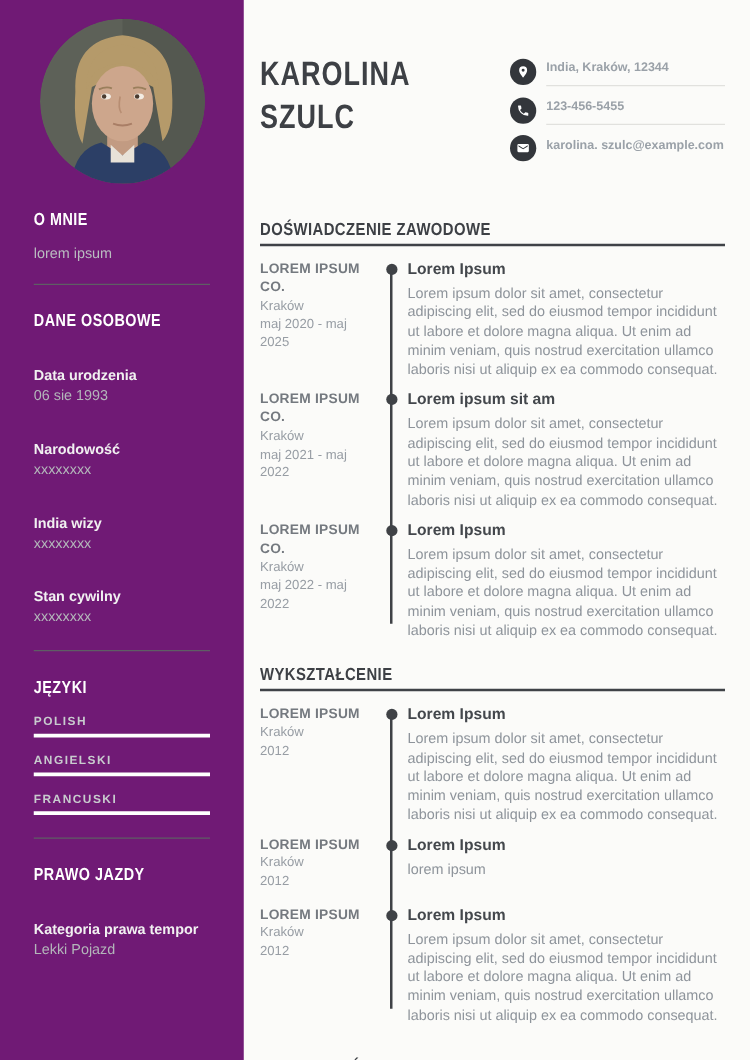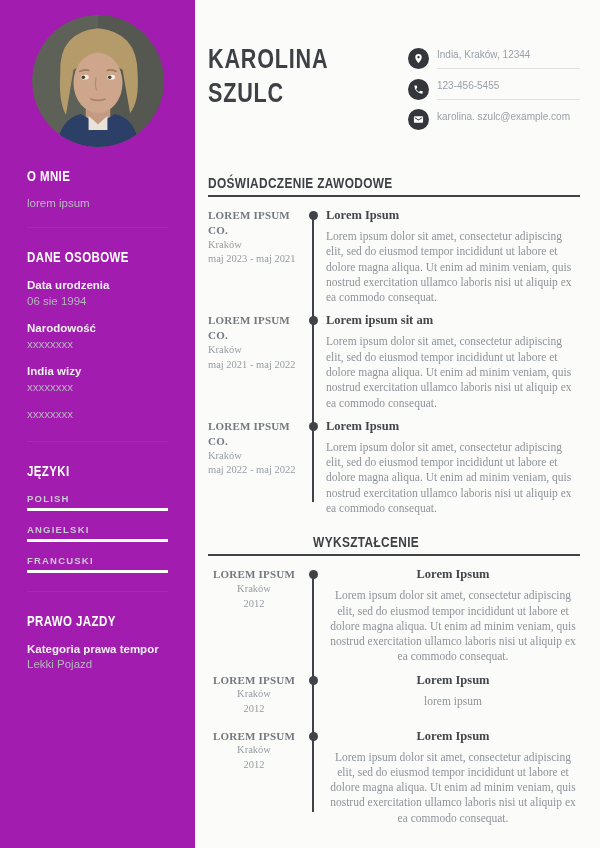--- a/index.html
+++ b/index.html
@@ -5,75 +5,75 @@
   * { margin:0; padding:0; box-sizing:border-box; }
   html,body { background:#e9e9e7; }
   body { font-family:"Liberation Sans", sans-serif; }
   .page {
     width:600px; height:848px; margin:0 auto; display:flex;
     background:#fbfbf9; overflow:hidden;
   }
 
   
   .sidebar {
-    width:195px; flex-shrink:0; background:#a21caf; color:#fff;
+    width:195px; flex-shrink:0; background:#701a75; color:#fff;
     padding:15px 27px 0 27px;
   }
   .avatar-wrap { width:132px; height:132px; border-radius:50%; overflow:hidden; margin:0 auto; }
   .sb-heading {
     font-weight:bold; font-size:14px; color:#ffffff; letter-spacing:.5px;
     transform:scaleX(.82); transform-origin:left; white-space:nowrap; display:inline-block;
   }
   .sb-sec { margin-top:20px; }
   .sb-text { font-size:11.5px; color:#b9bcc0; margin-top:12px; }
   .sb-divider { border-top:1px solid #5e5e64; margin-top:18px; }
-  .sb-field { margin-top:12px; }
+  .sb-field { margin-top:28px; }
   .sb-field-label { font-size:11.5px; font-weight:bold; color:#f1f1f1; line-height:1.35; }
   .sb-field-value { font-size:11.5px; color:#b3b6ba; line-height:1.35; }
   .lang-item { margin-top:13px; }
   .lang-name { font-size:9.5px; letter-spacing:1.2px; color:#c8cbce;font-weight:bold; }
   .lang-bar { height:3px; background:#ffffff; margin-top:4px; }
 
   
   .main { flex:1; padding:0 20px 0 13px; }
 
   .header { display:flex; justify-content:space-between; margin-top:42px; }
   .name-block { line-height:1.27; }
   .name-line {
     font-weight:bold; font-size:27px; color:#3d4045; letter-spacing:1px;
     transform:scaleX(.8); transform-origin:left; white-space:nowrap;
   }
   .contacts { width:172px; margin-top:3px; }
-  .contact-row { display:flex; align-items:flex-end; gap:8px; margin-bottom:7px; }
+  .contact-row { display:flex; align-items:center; gap:8px; margin-bottom:7px;font-weight:bold; }
   .contact-icon {
     width:21px; height:21px; border-radius:50%; background:#33363b; flex-shrink:0;
     display:flex; align-items:center; justify-content:center;
   }
   .contact-icon svg { width:11px; height:11px; }
   .contact-text {
     flex:1; font-size:10px; color:#9aa1a8; padding:4px 0 8px 0;
     border-bottom:1px solid #e1e1de; white-space:nowrap; overflow:hidden;
   }
   .contact-row:last-child .contact-text { border-bottom:none; }
 
   .section-exp { margin-top:38px; }
-  .section-edu { margin-top:18px;text-align:center; }
+  .section-edu { margin-top:18px; }
   .section-skl { margin-top:24px; }
   .sec-title {
     font-weight:bold; font-size:14px; color:#3d4045; letter-spacing:.4px;
     transform:scaleX(.85); transform-origin:left; white-space:nowrap; display:block;
   }
   .sec-rule { border-bottom:2px solid #3f4247; margin-top:4px; }
 
   .entries { position:relative; padding-top:11px; }
   .entries::before {
     content:""; position:absolute; left:104px; top:16px; bottom:14px;
     width:2px; background:#3f4246;
   }
-  .entry { display:grid; grid-template-columns:92px 26px 1fr; margin-bottom:8px; min-height:74px;font-family:Liberation Serif, serif; }
+  .entry { display:grid; grid-template-columns:92px 26px 1fr; margin-bottom:8px; min-height:74px; }
   .e-company { font-size:11px; font-weight:bold; color:#74797f; letter-spacing:.2px; line-height:1.35; }
   .e-sub { font-size:10.5px; color:#979da4; line-height:1.4; }
   .e-dot { width:9px; height:9px; border-radius:50%; background:#3f4246; margin:3px auto 0 auto; position:relative; z-index:1; }
   .e-role { font-size:12.5px; font-weight:bold; color:#43474c; }
   .e-desc { font-size:11.5px; color:#8e949b; line-height:1.33; margin-top:6px; }
 </style>
 </head>
 <body>
 
 <div class="page">
@@ -112,31 +112,32 @@
       <span class="sb-heading">O MNIE</span>
       <div class="sb-text">lorem ipsum</div>
     </div>
 
     <div class="sb-divider"></div>
 
     <div class="sb-sec">
       <span class="sb-heading">DANE OSOBOWE</span>
       <div class="sb-field">
         <div class="sb-field-label">Data urodzenia</div>
-        <div class="sb-field-value">06 sie 1994</div>
+        <div class="sb-field-value">06 sie 1993</div>
       </div>
       <div class="sb-field">
         <div class="sb-field-label">Narodowość</div>
         <div class="sb-field-value">xxxxxxxx</div>
       </div>
       <div class="sb-field">
         <div class="sb-field-label">India wizy</div>
         <div class="sb-field-value">xxxxxxxx</div>
       </div>
       <div class="sb-field">
+        <div class="sb-field-label">Stan cywilny</div>
         <div class="sb-field-value">xxxxxxxx</div>
       </div>
     </div>
 
     <div class="sb-divider"></div>
 
     <div class="sb-sec">
       <span class="sb-heading">JĘZYKI</span>
       <div class="lang-item">
         <div class="lang-name">POLISH</div>
@@ -201,21 +202,21 @@
 
     <section class="section-exp">
       <span class="sec-title">DOŚWIADCZENIE ZAWODOWE</span>
       <div class="sec-rule"></div>
       <div class="entries">
 
         <div class="entry">
           <div class="e-left">
             <div class="e-company">LOREM IPSUM CO.</div>
             <div class="e-sub">Kraków</div>
-            <div class="e-sub">maj 2023 - maj 2021</div>
+            <div class="e-sub">maj 2020 - maj 2025</div>
           </div>
           <div>
               <div class="e-dot"></div>
             </div>
           <div>
             <div class="e-role">Lorem Ipsum</div>
             <div class="e-desc">Lorem ipsum dolor sit amet, consectetur adipiscing elit, sed do eiusmod tempor incididunt ut labore et dolore magna aliqua. Ut enim ad minim veniam, quis nostrud exercitation ullamco laboris nisi ut aliquip ex ea commodo consequat.</div>
           </div>
         </div>
 

